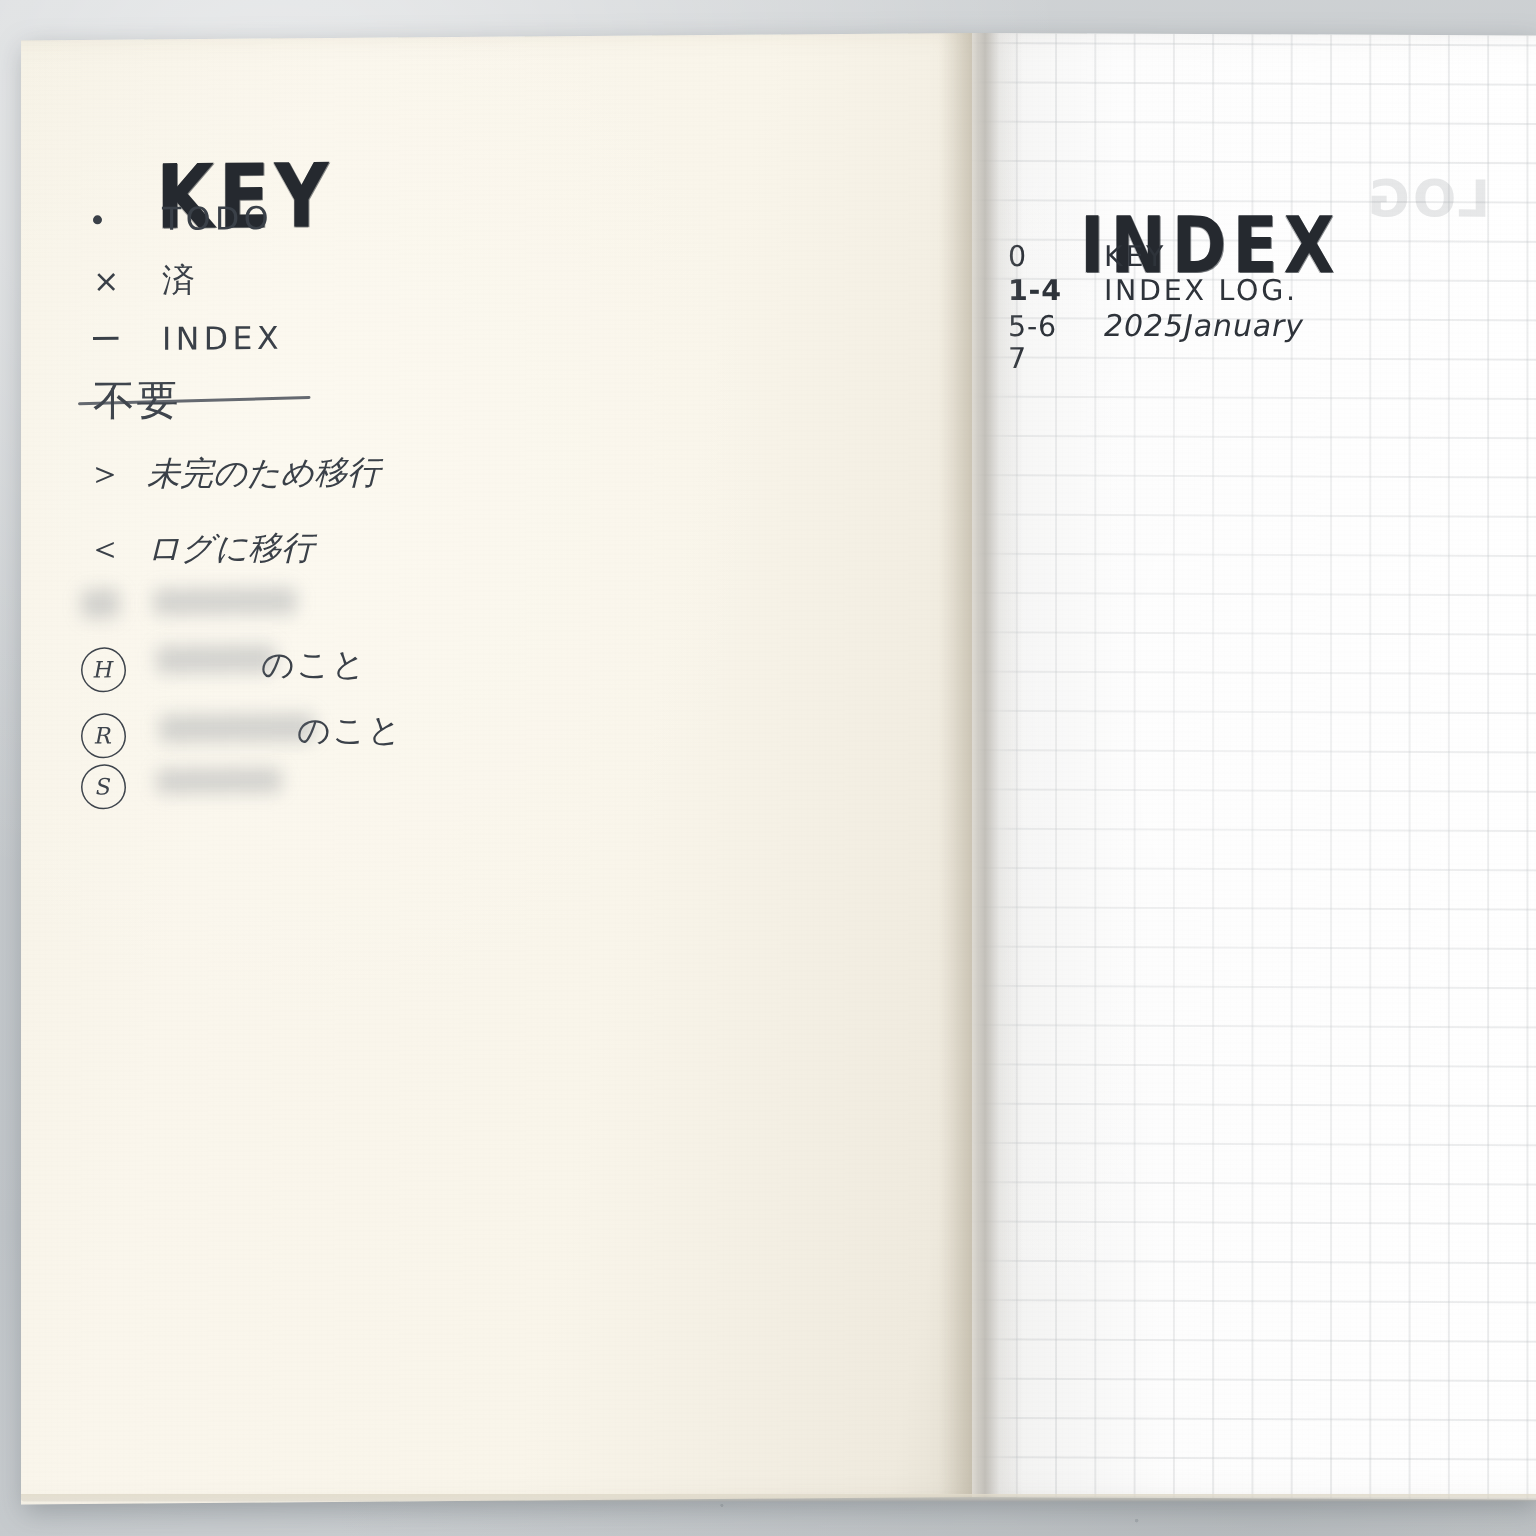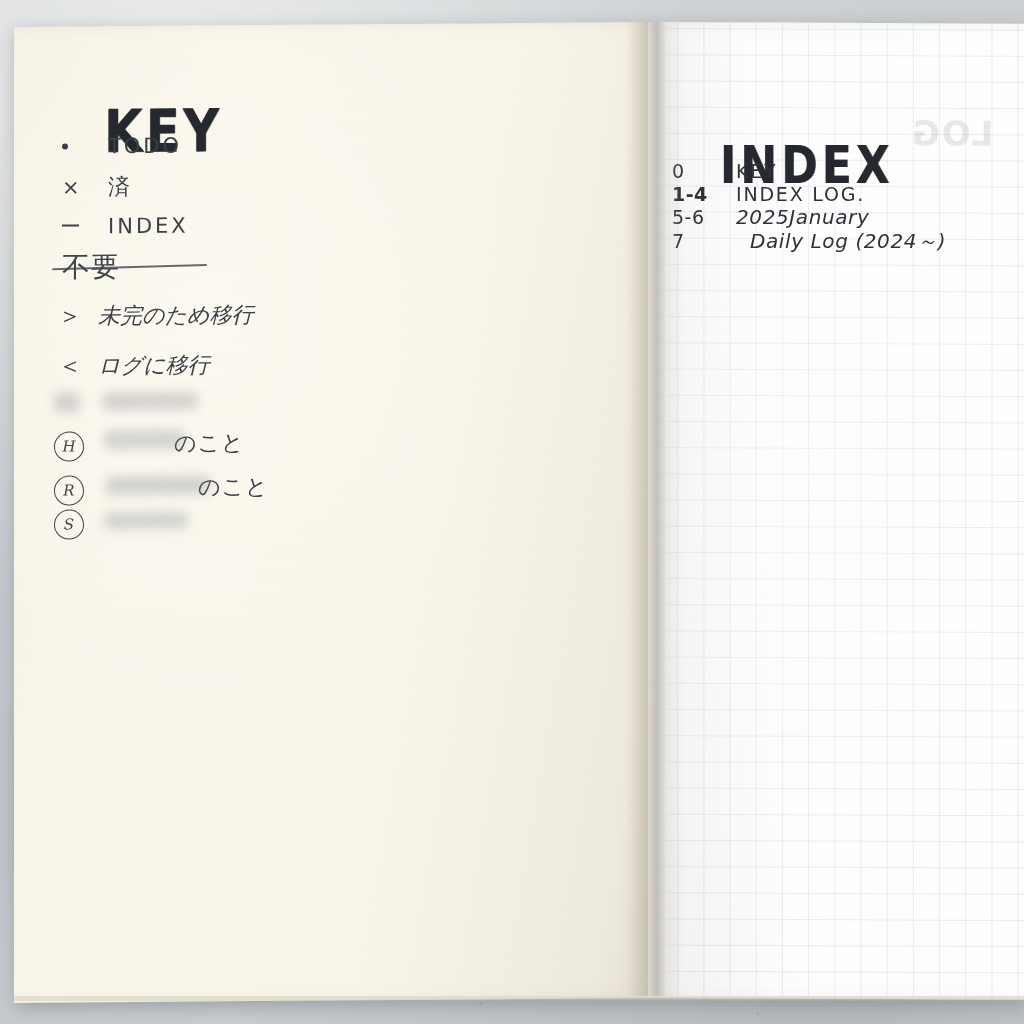--- a/index.html
+++ b/index.html
@@ -434,21 +434,20 @@
         <span class="index-label">INDEX LOG.</span>
       </div>
 
       <div class="index-row">
         <span class="index-pages">5-6</span>
         <span class="index-label cursive">2025January</span>
       </div>
 
       <div class="index-row">
         <span class="index-pages">7</span>
-        <span class="index-label cursive indent">Daily Log (2024～)</span>
       </div>
 
     </div>
 
     <div class="gutter"></div>
     <div class="edge-bottom"></div>
 
   </div>
 </div>
 

